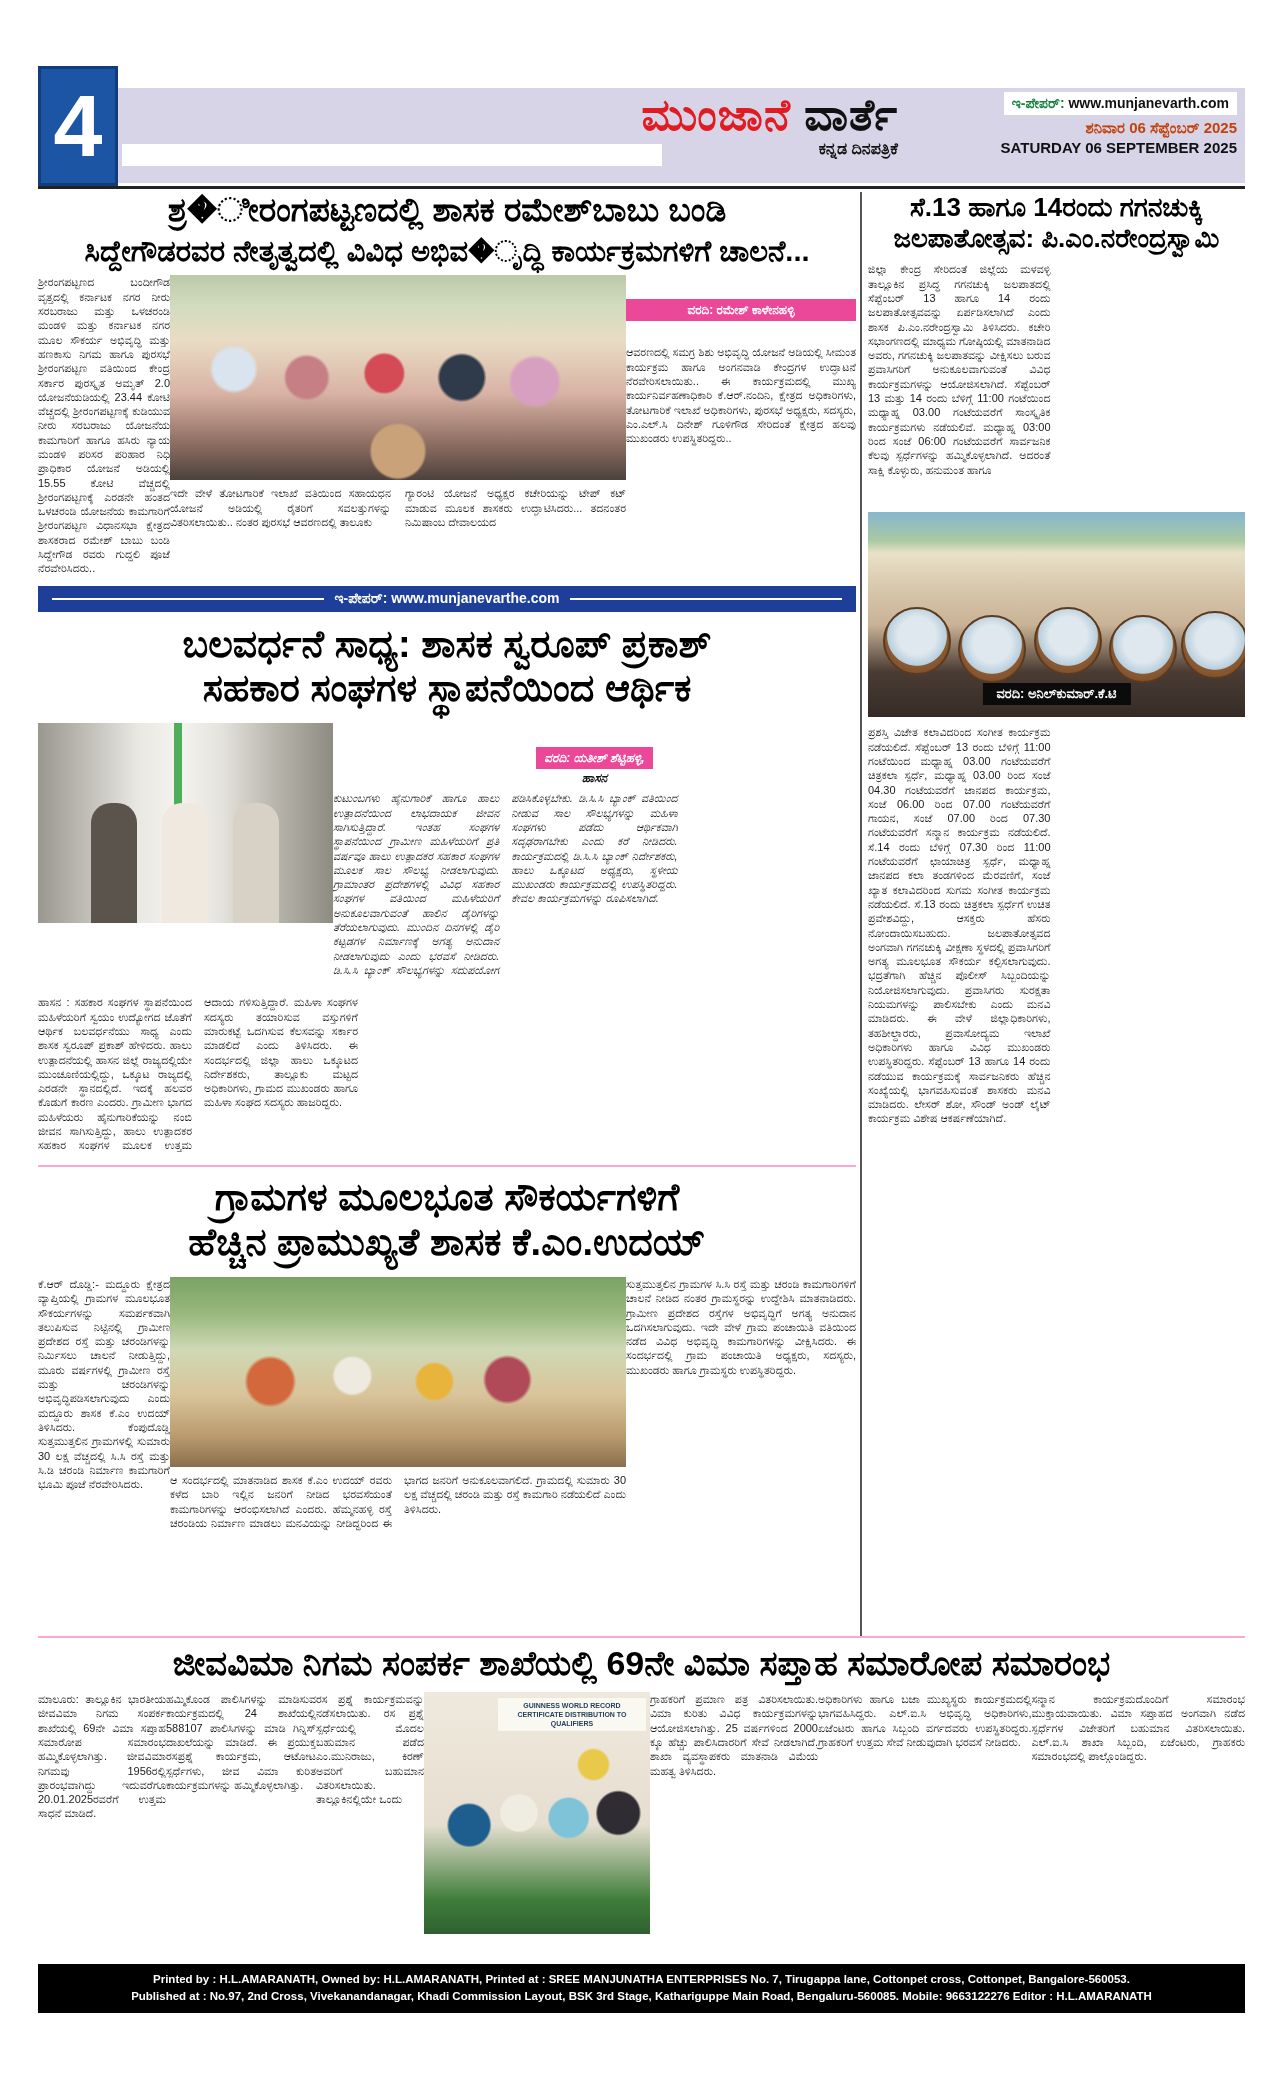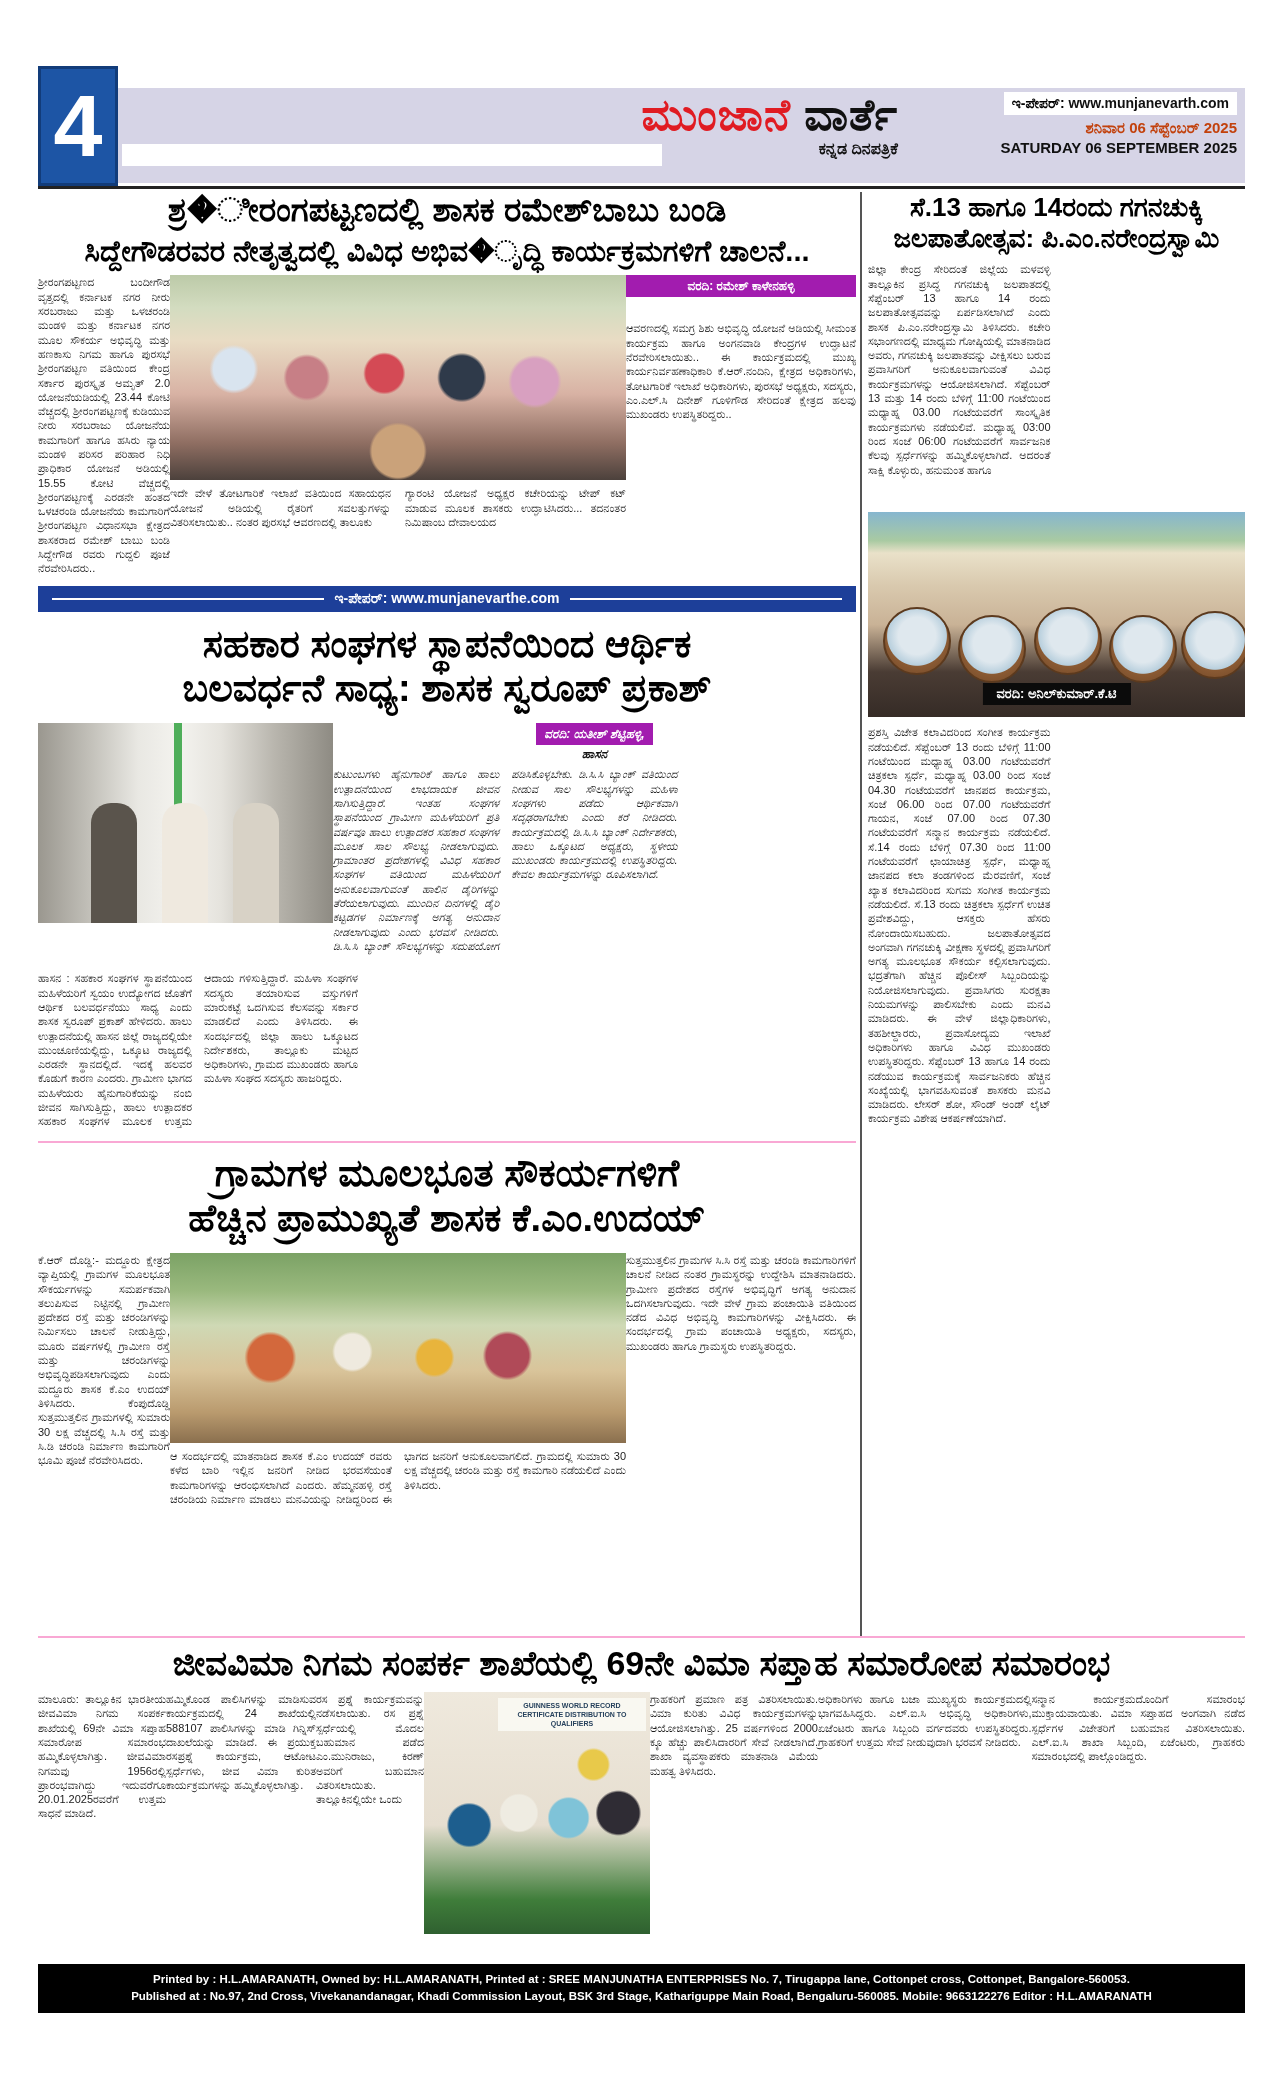--- a/index.html
+++ b/index.html
@@ -11,21 +11,21 @@
            display:flex;align-items:center;justify-content:center;line-height:1;}
   .band{position:absolute;left:118px;top:88px;width:1127px;height:95px;background:#d6d4e6;}
   .band-white{position:absolute;left:4px;top:56px;width:540px;height:22px;background:#ffffff;}
   .masthead{position:absolute;left:360px;top:4px;width:420px;text-align:right;}
   .masthead .line1{font-size:44px;font-weight:bold;letter-spacing:1px;line-height:1.05;}
   .masthead .red{color:#e01b22;}
   .masthead .blk{color:#111;}
   .masthead .line2{font-size:16px;font-weight:bold;margin-top:2px;}
   .hdr-right{position:absolute;right:8px;top:4px;width:350px;text-align:right;}
   .hdr-right .ebox{background:#ffffff;display:inline-block;padding:3px 8px;font-size:14px;font-weight:bold;}
-  .hdr-right .ebox .lbl{color:#000000;}
+  .hdr-right .ebox .lbl{color:#15803d;}
   .hdr-right .ebox .url{color:#111;}
   .hdr-right .dkn{color:#c2410c;font-size:15px;font-weight:bold;margin-top:4px;}
   .hdr-right .den{color:#111;font-size:15px;font-weight:bold;margin-top:2px;}
   .hdr-rule{position:absolute;left:38px;top:186px;width:1207px;height:3px;background:#222;}
   
   .left-sec{position:absolute;left:38px;top:192px;width:818px;}
   .right-sec{position:absolute;left:868px;top:192px;width:377px;}
   .vdiv{position:absolute;left:860px;top:192px;width:2px;height:1446px;background:#555;}
   .bottom-sec{position:absolute;left:38px;top:1636px;width:1207px;}
   
@@ -34,22 +34,22 @@
   .a1sub{font-size:29px;margin-top:6px;}
   .a2h{font-size:38px;line-height:1.18;}
   .a3h{font-size:38px;line-height:1.18;}
   .rh{font-size:26px;line-height:1.2;}
   .lich{font-size:34px;margin-top:6px;}
   .body-txt{font-size:11px;line-height:1.3;text-align:justify;color:#1a1a1a;}
   .cols2{column-count:2;column-gap:12px;}
   .cols3{column-count:3;column-gap:12px;}
   .cols5{column-count:5;column-gap:12px;}
   .row{display:flex;gap:0;margin-top:8px;}
-  .byline-box{background:#a21caf;color:#fff;font-size:12px;font-weight:bold;
-              text-align:center;padding:4px 8px;}
+  .byline-box{background:#ec4899;color:#fff;font-size:12px;font-weight:bold;
+              text-align:center;padding:4px 8px;margin-top:24px;}
   .byline-place{font-size:12px;font-weight:bold;text-align:center;margin-top:2px;}
   .rule-top{border-top:2px solid #f9a8d4;}
   
   .ph{position:relative;overflow:hidden;background:#cfc8ba;}
   .ph1{height:205px;
     background:
       radial-gradient(circle at 14% 46%, #d9e4ef 0 5%, transparent 6%),
       radial-gradient(circle at 30% 50%, #c77f86 0 6%, transparent 7%),
       radial-gradient(circle at 47% 48%, #d44a55 0 7%, transparent 8%),
       radial-gradient(circle at 64% 50%, #2f3a4a 0 7%, transparent 8%),
@@ -141,22 +141,22 @@
       </div>
     </div>
 
     <div class="estrip">
       <div class="wline"></div>
       <div class="etxt">ಇ-ಪೇಪರ್: www.munjanevarthe.com</div>
       <div class="wline"></div>
     </div>
 
     <div style="margin-top:10px;">
+      <div class="h-big a2h">ಬಲವರ್ಧನೆ ಸಾಧ್ಯ: ಶಾಸಕ ಸ್ವರೂಪ್ ಪ್ರಕಾಶ್</div>
       <div class="h-big a2h">ಸಹಕಾರ ಸಂಘಗಳ ಸ್ಥಾಪನೆಯಿಂದ ಆರ್ಥಿಕ</div>
-      <div class="h-big a2h">ಬಲವರ್ಧನೆ ಸಾಧ್ಯ: ಶಾಸಕ ಸ್ವರೂಪ್ ಪ್ರಕಾಶ್</div>
       <div class="row" style="margin-top:12px;">
         <div style="width:295px;">
           <div class="ph ph2">
             <div class="ribbon"></div>
             <div class="fig" style="left:18%;background:#5a544c;"></div>
             <div class="fig" style="left:42%;background:#efe9df;"></div>
             <div class="fig" style="left:66%;background:#d8d2c6;"></div>
           </div>
         </div>
         <div style="flex:1;font-style:italic;">

